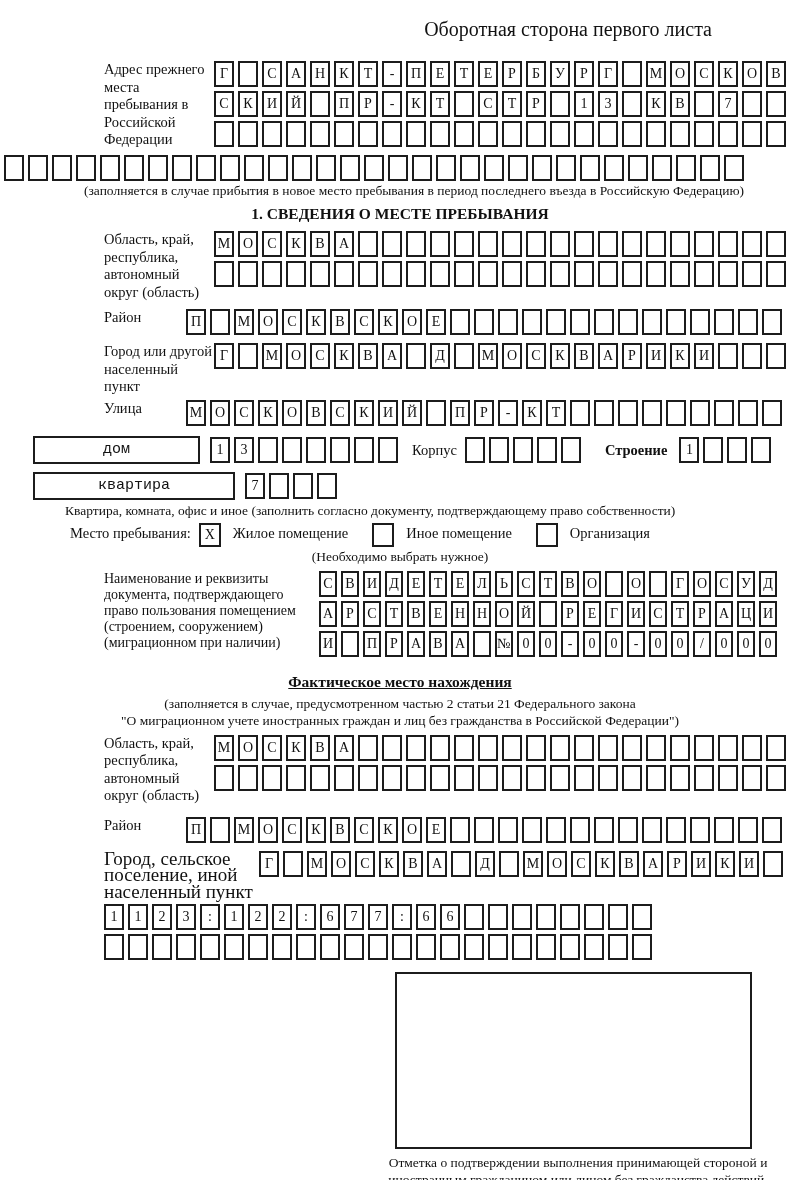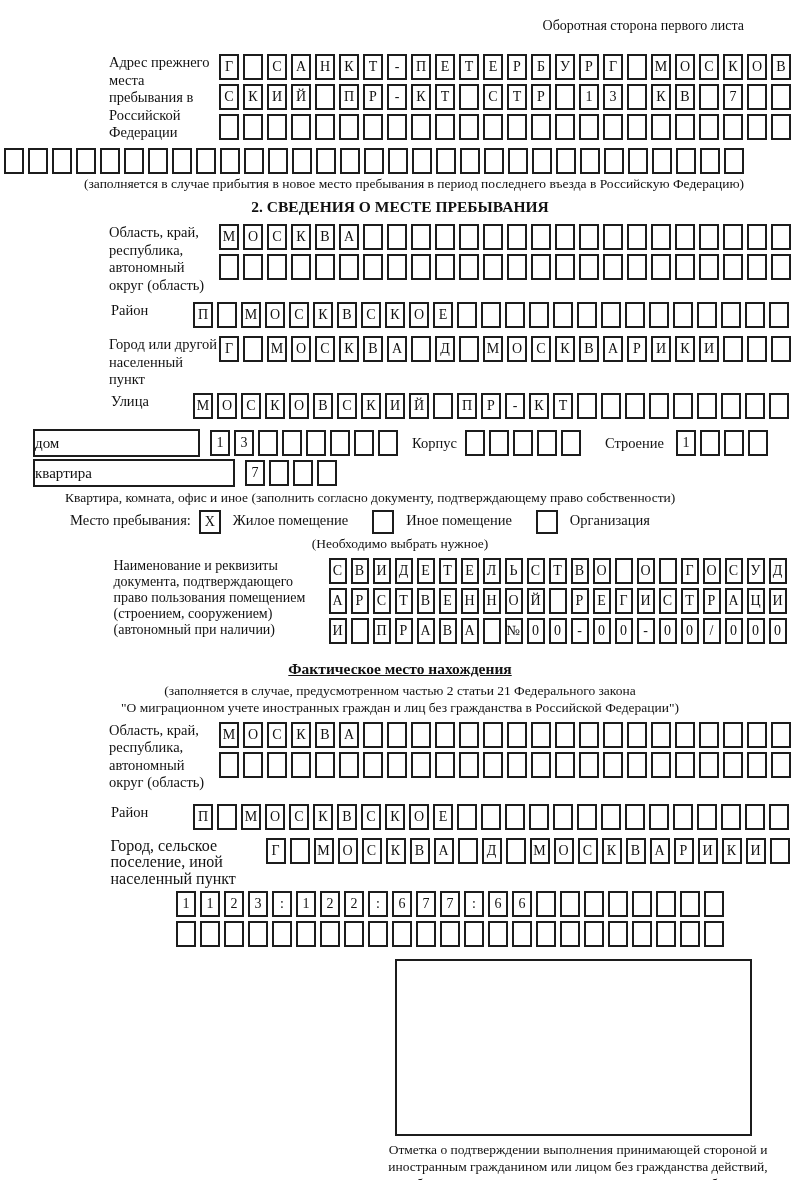--- a/index.html
+++ b/index.html
@@ -2,27 +2,27 @@
 <html><head>
 <meta charset="utf-8">
 <style>
   * { box-sizing: border-box; margin: 0; padding: 0; }
   html,body { background:#fff; }
   body {
     width: 800px; height: 1180px;
     font-family: "Liberation Serif", "DejaVu Serif", serif;
     color:#111; overflow:hidden; position:relative;
   }
-  .header-note { text-align:right; padding:18px 56px 0 0; font-size:14px; }
+  .header-note { text-align:right; padding:18px 88px 0 0; font-size:20px; }
 
-  .frow { display:flex; align-items:flex-start; margin-left:104px;justify-content:center; }
+  .frow { display:flex; align-items:flex-start; margin-left:104px; }
   .flabel { flex:none; font-size:14.5px; line-height:17.5px; }
   .w118 { width:110px; } .w82 { width:82px; } .w110 { width:110px; }
   .w215 { width:215px; font-size:14px; line-height:16px; }
-  .w155 { width:155px; font-size:16px; line-height:16.5px; }
+  .w155 { width:155px; font-size:19px; line-height:16.5px; }
 
   .grid { white-space:nowrap; margin-bottom:4px; }
   .cell {
     display:inline-block; width:20px; height:26px;
     border:2px solid #1c1c1c; margin-right:4px;
     text-align:center; font-size:14px; line-height:22px; vertical-align:top;
   }
   .sm .cell { width:18px; }
   .fullrow { margin:4px 0 0 4px; }
 
@@ -30,25 +30,25 @@
   .cap-center { text-align:center; margin-top:2px; }
   .cap-left { margin:3px 0 4px 37px; }
   .section-title { text-align:center; font-weight:bold; font-size:15.5px; margin:6px 0 8px 0; }
 
   .mb8 { margin-bottom:8px; } .mb4 { margin-bottom:4px; } .mb6 { margin-bottom:6px; }
   .mb12 { margin-bottom:12px; } .h88 { height:88px; overflow:visible; }
 
   .house-row { margin-left:33px; white-space:nowrap; margin-bottom:2px; }
   .wide-box {
     display:inline-block; border:2px solid #1c1c1c; height:28px;
-    font-size:15px; line-height:24px; vertical-align:top; margin-right:6px;
+    text-align:center; font-size:15px; line-height:24px; vertical-align:top; margin-right:6px;font-family:Liberation Mono, monospace;
   }
   .wb-house { width:167px; } .wb-apt { width:202px; }
   .inline-label { font-size:14.5px; line-height:28px; vertical-align:top; display:inline-block; }
-  .il-korpus { margin:0 4px 0 6px; } .il-stroenie { margin:0 8px 0 16px; }
+  .il-korpus { margin:0 4px 0 6px; } .il-stroenie { margin:0 8px 6px 16px;font-weight:bold; }
   .house-row .grid { display:inline-block; margin-bottom:0; vertical-align:top; padding-top:1px; }
 
   .stay-row { margin:2px 0 0 70px; font-size:14.5px; white-space:nowrap; }
   .chk {
     display:inline-block; width:22px; height:24px; border:2px solid #1c1c1c;
     text-align:center; font-size:14px; line-height:20px; vertical-align:middle;
     margin:0 12px 0 8px;
   }
   .opt { margin-right:16px; }
   .hint { text-align:center; font-size:13.5px; margin:2px 0 6px 0; }
@@ -72,21 +72,21 @@
     <div class="flabel w118">Адрес прежнего места пребывания в Российской Федерации</div>
     <div>
       <div class="grid"><span class="cell">Г</span><span class="cell"></span><span class="cell">С</span><span class="cell">А</span><span class="cell">Н</span><span class="cell">К</span><span class="cell">Т</span><span class="cell">-</span><span class="cell">П</span><span class="cell">Е</span><span class="cell">Т</span><span class="cell">Е</span><span class="cell">Р</span><span class="cell">Б</span><span class="cell">У</span><span class="cell">Р</span><span class="cell">Г</span><span class="cell"></span><span class="cell">М</span><span class="cell">О</span><span class="cell">С</span><span class="cell">К</span><span class="cell">О</span><span class="cell">В</span></div>
       <div class="grid"><span class="cell">С</span><span class="cell">К</span><span class="cell">И</span><span class="cell">Й</span><span class="cell"></span><span class="cell">П</span><span class="cell">Р</span><span class="cell">-</span><span class="cell">К</span><span class="cell">Т</span><span class="cell"></span><span class="cell">С</span><span class="cell">Т</span><span class="cell">Р</span><span class="cell"></span><span class="cell">1</span><span class="cell">3</span><span class="cell"></span><span class="cell">К</span><span class="cell">В</span><span class="cell"></span><span class="cell">7</span><span class="cell"></span><span class="cell"></span></div>
       <div class="grid"><span class="cell"></span><span class="cell"></span><span class="cell"></span><span class="cell"></span><span class="cell"></span><span class="cell"></span><span class="cell"></span><span class="cell"></span><span class="cell"></span><span class="cell"></span><span class="cell"></span><span class="cell"></span><span class="cell"></span><span class="cell"></span><span class="cell"></span><span class="cell"></span><span class="cell"></span><span class="cell"></span><span class="cell"></span><span class="cell"></span><span class="cell"></span><span class="cell"></span><span class="cell"></span><span class="cell"></span></div>
     </div>
   </div>
   <div class="grid fullrow"><span class="cell"></span><span class="cell"></span><span class="cell"></span><span class="cell"></span><span class="cell"></span><span class="cell"></span><span class="cell"></span><span class="cell"></span><span class="cell"></span><span class="cell"></span><span class="cell"></span><span class="cell"></span><span class="cell"></span><span class="cell"></span><span class="cell"></span><span class="cell"></span><span class="cell"></span><span class="cell"></span><span class="cell"></span><span class="cell"></span><span class="cell"></span><span class="cell"></span><span class="cell"></span><span class="cell"></span><span class="cell"></span><span class="cell"></span><span class="cell"></span><span class="cell"></span><span class="cell"></span><span class="cell"></span><span class="cell"></span></div>
   <div class="caption cap-center">(заполняется в случае прибытия в новое место пребывания в период последнего въезда в Российскую Федерацию)</div>
 
-  <div class="section-title">2. СВЕДЕНИЯ О МЕСТЕ ПРЕБЫВАНИЯ</div>
+  <div class="section-title">1. СВЕДЕНИЯ О МЕСТЕ ПРЕБЫВАНИЯ</div>
 
   <div class="frow mb8">
     <div class="flabel w110">Область, край, республика, автономный округ (область)</div>
     <div>
       <div class="grid"><span class="cell">М</span><span class="cell">О</span><span class="cell">С</span><span class="cell">К</span><span class="cell">В</span><span class="cell">А</span><span class="cell"></span><span class="cell"></span><span class="cell"></span><span class="cell"></span><span class="cell"></span><span class="cell"></span><span class="cell"></span><span class="cell"></span><span class="cell"></span><span class="cell"></span><span class="cell"></span><span class="cell"></span><span class="cell"></span><span class="cell"></span><span class="cell"></span><span class="cell"></span><span class="cell"></span><span class="cell"></span></div>
       <div class="grid"><span class="cell"></span><span class="cell"></span><span class="cell"></span><span class="cell"></span><span class="cell"></span><span class="cell"></span><span class="cell"></span><span class="cell"></span><span class="cell"></span><span class="cell"></span><span class="cell"></span><span class="cell"></span><span class="cell"></span><span class="cell"></span><span class="cell"></span><span class="cell"></span><span class="cell"></span><span class="cell"></span><span class="cell"></span><span class="cell"></span><span class="cell"></span><span class="cell"></span><span class="cell"></span><span class="cell"></span></div>
     </div>
   </div>
 
   <div class="frow mb4">
@@ -118,21 +118,21 @@
     <span class="grid"><span class="cell">7</span><span class="cell"></span><span class="cell"></span><span class="cell"></span></span>
   </div>
   <div class="caption cap-left">Квартира, комната, офис и иное (заполнить согласно документу, подтверждающему право собственности)</div>
 
   <div class="stay-row">
     <span>Место пребывания:</span><span class="chk">X</span><span class="opt">Жилое помещение</span><span class="chk"></span><span class="opt">Иное помещение</span><span class="chk"></span><span>Организация</span>
   </div>
   <div class="hint">(Необходимо выбрать нужное)</div>
 
   <div class="frow h88">
-    <div class="flabel w215">Наименование и реквизиты документа, подтверждающего право пользования помещением (строением, сооружением) (автономный при наличии)</div>
+    <div class="flabel w215">Наименование и реквизиты документа, подтверждающего право пользования помещением (строением, сооружением) (миграционном при наличии)</div>
     <div>
       <div class="grid sm"><span class="cell">С</span><span class="cell">В</span><span class="cell">И</span><span class="cell">Д</span><span class="cell">Е</span><span class="cell">Т</span><span class="cell">Е</span><span class="cell">Л</span><span class="cell">Ь</span><span class="cell">С</span><span class="cell">Т</span><span class="cell">В</span><span class="cell">О</span><span class="cell"></span><span class="cell">О</span><span class="cell"></span><span class="cell">Г</span><span class="cell">О</span><span class="cell">С</span><span class="cell">У</span><span class="cell">Д</span></div>
       <div class="grid sm"><span class="cell">А</span><span class="cell">Р</span><span class="cell">С</span><span class="cell">Т</span><span class="cell">В</span><span class="cell">Е</span><span class="cell">Н</span><span class="cell">Н</span><span class="cell">О</span><span class="cell">Й</span><span class="cell"></span><span class="cell">Р</span><span class="cell">Е</span><span class="cell">Г</span><span class="cell">И</span><span class="cell">С</span><span class="cell">Т</span><span class="cell">Р</span><span class="cell">А</span><span class="cell">Ц</span><span class="cell">И</span></div>
       <div class="grid sm"><span class="cell">И</span><span class="cell"></span><span class="cell">П</span><span class="cell">Р</span><span class="cell">А</span><span class="cell">В</span><span class="cell">А</span><span class="cell"></span><span class="cell">№</span><span class="cell">0</span><span class="cell">0</span><span class="cell">-</span><span class="cell">0</span><span class="cell">0</span><span class="cell">-</span><span class="cell">0</span><span class="cell">0</span><span class="cell">/</span><span class="cell">0</span><span class="cell">0</span><span class="cell">0</span></div>
     </div>
   </div>
 
   <div class="fact-title">Фактическое место нахождения</div>
   <div class="fact-cap-wrap">
     <div class="fact-cap">(заполняется в случае, предусмотренном частью 2 статьи 21 Федерального закона</div>

